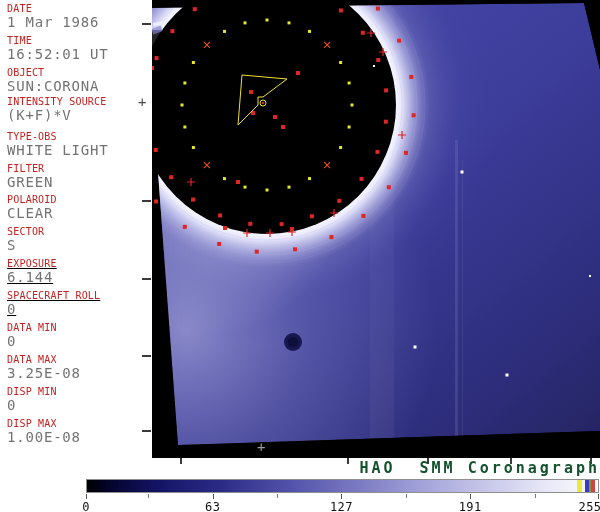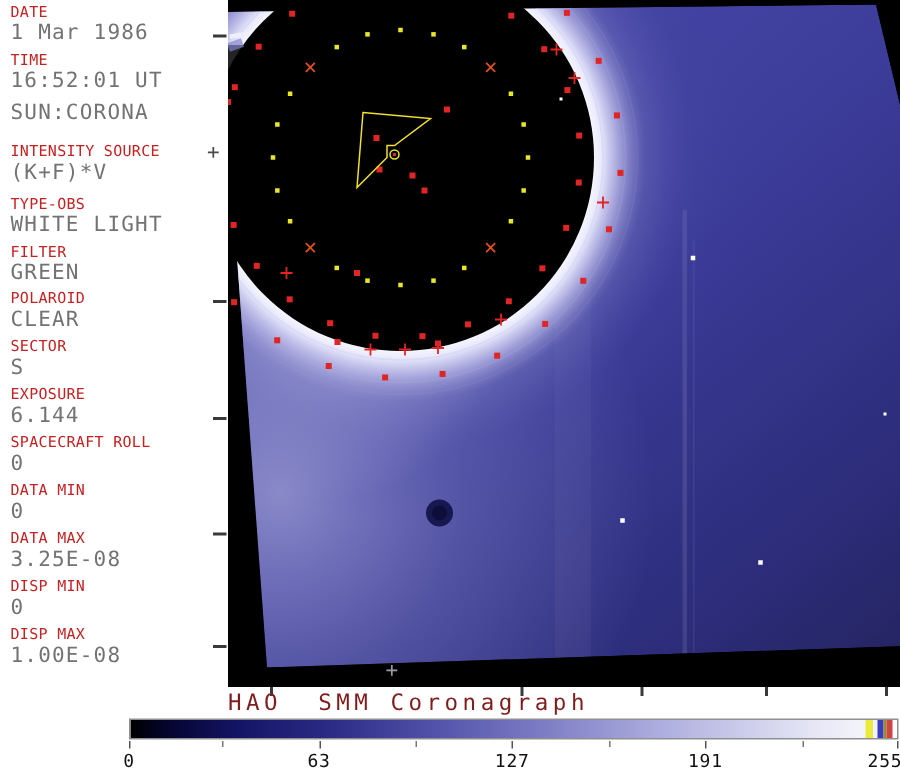--- a/index.html
+++ b/index.html
@@ -12,22 +12,22 @@
   .sb-value{font-size:14px;line-height:15px;color:#737373;letter-spacing:.8px;margin-top:1px;white-space:pre;}
   
   #frame{position:absolute;left:152px;top:0;width:448px;height:458px;background:#000;}
   #frame svg{display:block;}
   .ax-tick-left{position:absolute;left:142px;width:9px;height:2px;background:#3a3a3a;}
   .ax-tick-bottom{position:absolute;top:458px;width:2px;height:6px;background:#3a3a3a;}
   .plus-glyph{position:absolute;font-size:14px;line-height:12px;font-family:"DejaVu Sans Mono",monospace;}
   #left-plus{left:138px;top:96px;color:#4a4a4a;}
   #bottom-plus{left:257px;top:441px;color:#9a9aa8;}
   
-  #title{position:absolute;left:152px;top:459px;width:448px;text-align:left;
-         font-size:15px;letter-spacing:3px;color:#7f1d1d;white-space:pre;}
+  #title{position:absolute;left:152px;top:459px;width:448px;text-align:right;
+         font-size:15px;letter-spacing:3px;color:#14532d;white-space:pre;font-weight:bold;}
   
   #cbar-wrap{position:absolute;left:86px;top:479px;width:513px;height:33px;}
   #cbar{position:absolute;left:0;top:0;width:511px;height:12px;border:1px solid #8f8f8f;
         background:linear-gradient(to right,#000000 0%,#050530 5%,#141466 14%,#2b2b86 26%,
         #5353ab 40%,#8080c6 55%,#aaaadd 68%,#ccccec 80%,#e8e8f7 90%,#fdfdfe 100%);}
   .stripe{position:absolute;top:0;height:12px;}
   .cb-tick{position:absolute;top:15px;width:1px;background:#555;}
   .cb-tick.major{height:5px;}
   .cb-tick.minor{height:4px;background:#777;}
   .cb-label{position:absolute;top:21px;font-size:12px;color:#111;transform:translateX(-50%);
@@ -41,20 +41,21 @@
   <div id="sidebar">
       <div class="sb-row" style="top: 3px;">
         <div class="sb-label">DATE</div>
         <div class="sb-value">1 Mar 1986</div>
       </div>
       <div class="sb-row" style="top: 34.9px;">
         <div class="sb-label">TIME</div>
         <div class="sb-value">16:52:01 UT</div>
       </div>
       <div class="sb-row" style="top: 66.8px;">
+        <div class="sb-label">OBJECT</div>
         <div class="sb-value">SUN:CORONA</div>
       </div>
       <div class="sb-row" style="top: 96px;">
         <div class="sb-label">INTENSITY SOURCE</div>
         <div class="sb-value">(K+F)*V</div>
       </div>
       <div class="sb-row" style="top: 130.6px;">
         <div class="sb-label">TYPE-OBS</div>
         <div class="sb-value">WHITE LIGHT</div>
       </div>
@@ -63,25 +64,25 @@
         <div class="sb-value">CLEAR</div>
       </div>
       <div class="sb-row" style="top: 162.5px;">
         <div class="sb-label">FILTER</div>
         <div class="sb-value">GREEN</div>
       </div>
       <div class="sb-row" style="top: 226.3px;">
         <div class="sb-label">SECTOR</div>
         <div class="sb-value">S</div>
       </div>
-      <div class="sb-row" style="top: 258.2px;">
+      <div class="sb-row" style="top: 258.2px; text-decoration: underline;">
         <div class="sb-label">EXPOSURE</div>
         <div class="sb-value">6.144</div>
       </div>
-      <div class="sb-row" style="top: 290.1px;">
+      <div class="sb-row" style="top: 290.1px; text-decoration: underline;">
         <div class="sb-label">SPACECRAFT ROLL</div>
         <div class="sb-value">0</div>
       </div>
       <div class="sb-row" style="top: 322px;">
         <div class="sb-label">DATA MIN</div>
         <div class="sb-value">0</div>
       </div>
       <div class="sb-row" style="top: 353.9px;">
         <div class="sb-label">DATA MAX</div>
         <div class="sb-value">3.25E-08</div>

